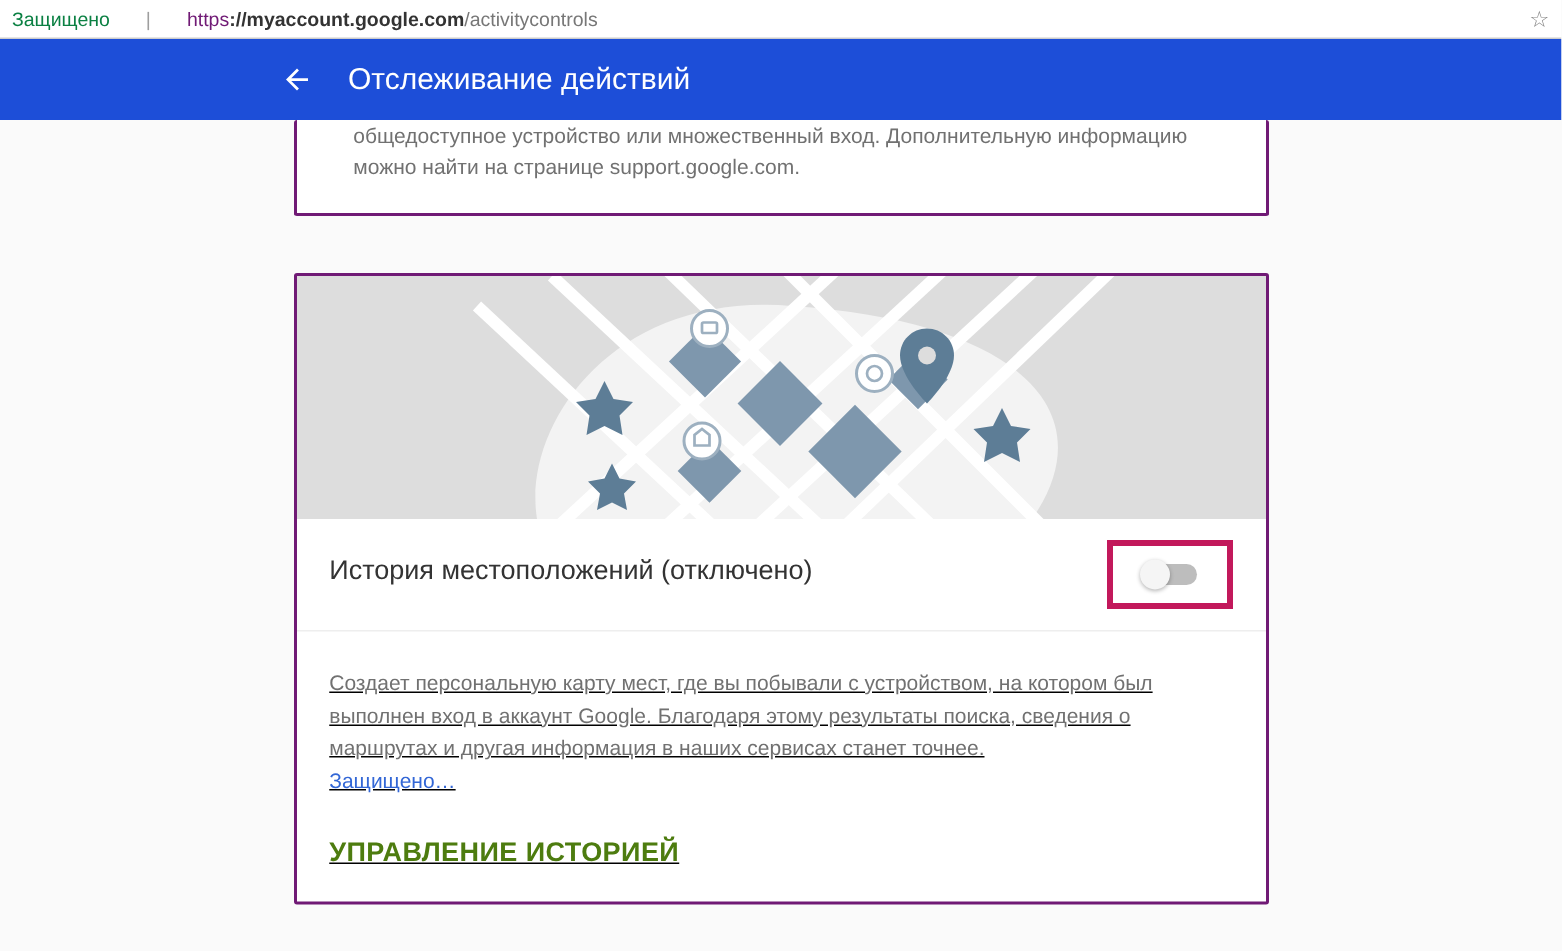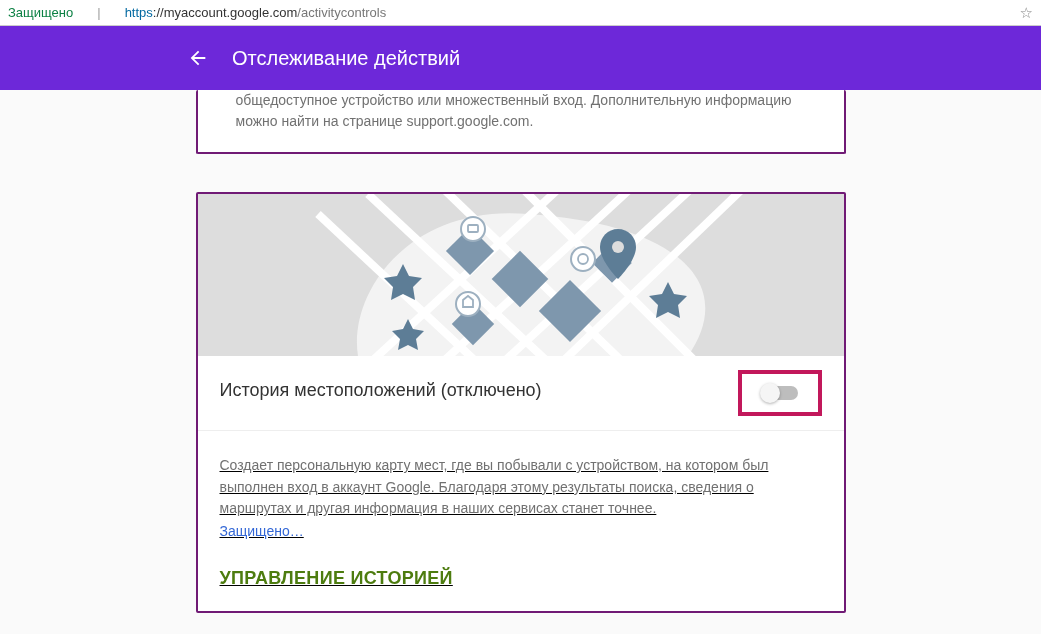--- a/index.html
+++ b/index.html
@@ -13,28 +13,28 @@
       background: #fff;
       border-bottom: 1px solid #ccc;
       display: flex;
       align-items: center;
       padding: 0 8px;
       font-size: 13px;
       gap: 18px;
     }
     .addr-secure { color: #0b8043; }
     .addr-sep { color: #9e9e9e; margin: 0 6px; }
-    .addr-proto { color: #0369a1; text-align: center; }
-    .addr-rest { color: #333; }
+    .addr-proto { color: #701a75; text-align: center; }
+    .addr-rest { color: #333; font-weight: bold; }
     .addr-path { color: #777; }
     .addr-star { margin-left: auto; color: #888; font-size: 15px; }
 
     .header {
-      background: #6d28d9;
-      height: 64px;
+      background: #1d4ed8;
+      height: 54px;
       display: flex;
       align-items: center;
       color: #fff;
     }
     .header-inner {
       display: flex;
       align-items: center;
       padding-left: 186px;
     }
     .back-btn {

